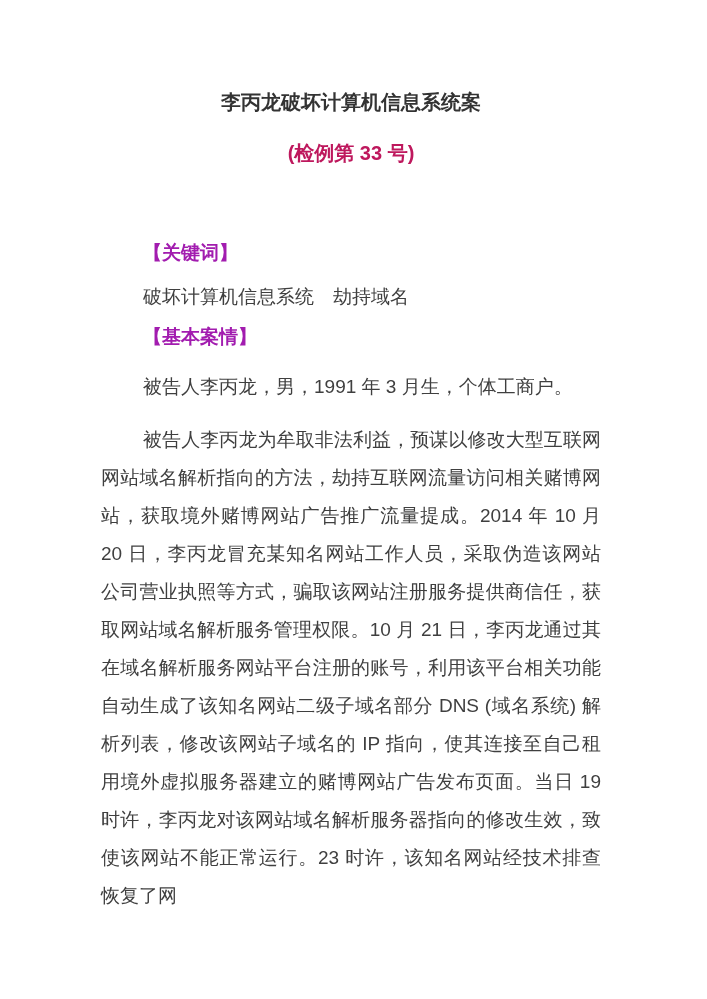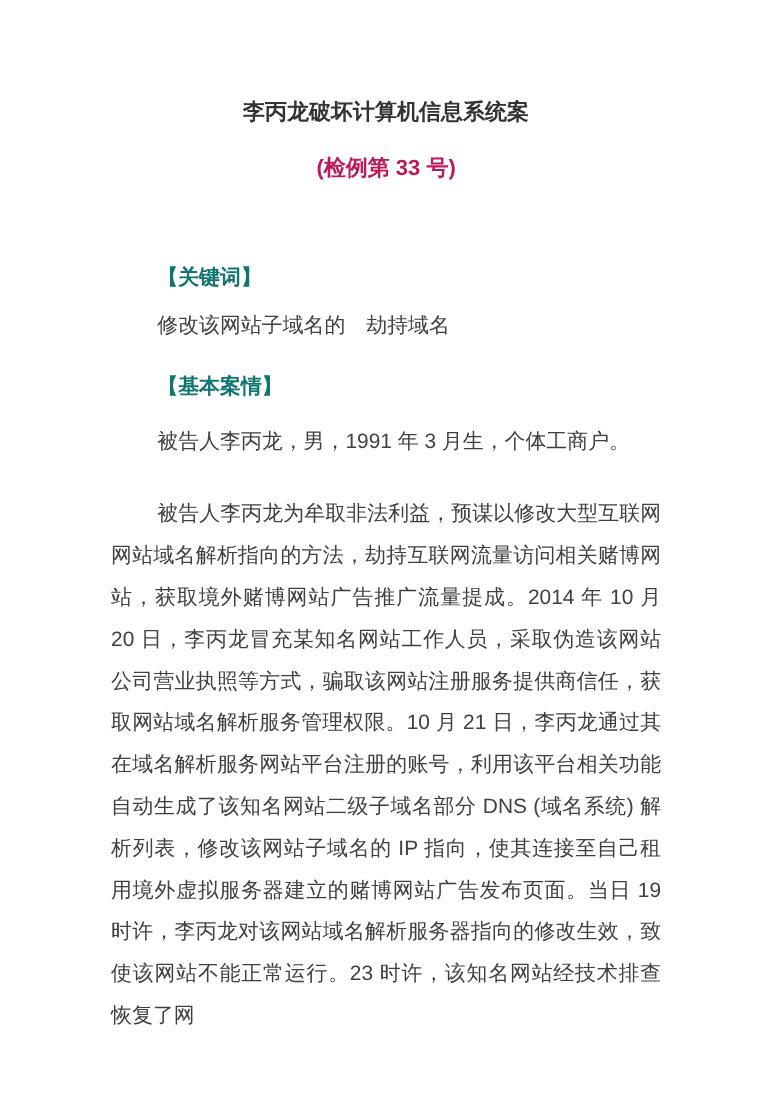--- a/index.html
+++ b/index.html
@@ -37,48 +37,48 @@
     font-size: 20px;
     font-weight: 700;
     line-height: 38px;
     color: #be185d;
   }
   .section-heading {
     margin: 0;
     font-size: 19px;
     font-weight: 700;
     line-height: 38px;
-    color: #0f766e;
+    color: #a21caf;
     text-indent: 42px;
   }
   .heading-keywords { margin-top: 62px; }
-  .heading-facts    { margin-top: 17px; }
+  .heading-facts    { margin-top: 2px; }
   .para {
     margin: 0;
     text-indent: 42px;
     text-align: justify;
     text-justify: inter-character;
     line-height: 38px;
   }
   .para-keywords  { margin-top: 6px; text-align: left; }
   .para-defendant { margin-top: 12px; }
-  .para-facts     { margin-top: 28px; }
+  .para-facts     { margin-top: 15px; }
 </style>
 </head>
 <body>
 
 <div class="page">
 
   <h1 class="doc-title">李丙龙破坏计算机信息系统案</h1>
 
   <h2 class="doc-subtitle">(检例第 33 号)</h2>
 
   <h3 class="section-heading heading-keywords">【关键词】</h3>
 
-  <p class="para para-keywords">修改该网站子域名的　劫持域名</p>
+  <p class="para para-keywords">破坏计算机信息系统　劫持域名</p>
 
   <h3 class="section-heading heading-facts">【基本案情】</h3>
 
   <p class="para para-defendant">被告人李丙龙，男，1991 年 3 月生，个体工商户。</p>
 
   <p class="para para-facts">被告人李丙龙为牟取非法利益，预谋以修改大型互联网网站域名解析指向的方法，劫持互联网流量访问相关赌博网站，获取境外赌博网站广告推广流量提成。2014 年 10 月 20 日，李丙龙冒充某知名网站工作人员，采取伪造该网站公司营业执照等方式，骗取该网站注册服务提供商信任，获取网站域名解析服务管理权限。10 月 21 日，李丙龙通过其在域名解析服务网站平台注册的账号，利用该平台相关功能自动生成了该知名网站二级子域名部分 DNS (域名系统) 解析列表，修改该网站子域名的 IP 指向，使其连接至自己租用境外虚拟服务器建立的赌博网站广告发布页面。当日 19 时许，李丙龙对该网站域名解析服务器指向的修改生效，致使该网站不能正常运行。23 时许，该知名网站经技术排查恢复了网</p>
 
 </div>
 
 </body></html>

